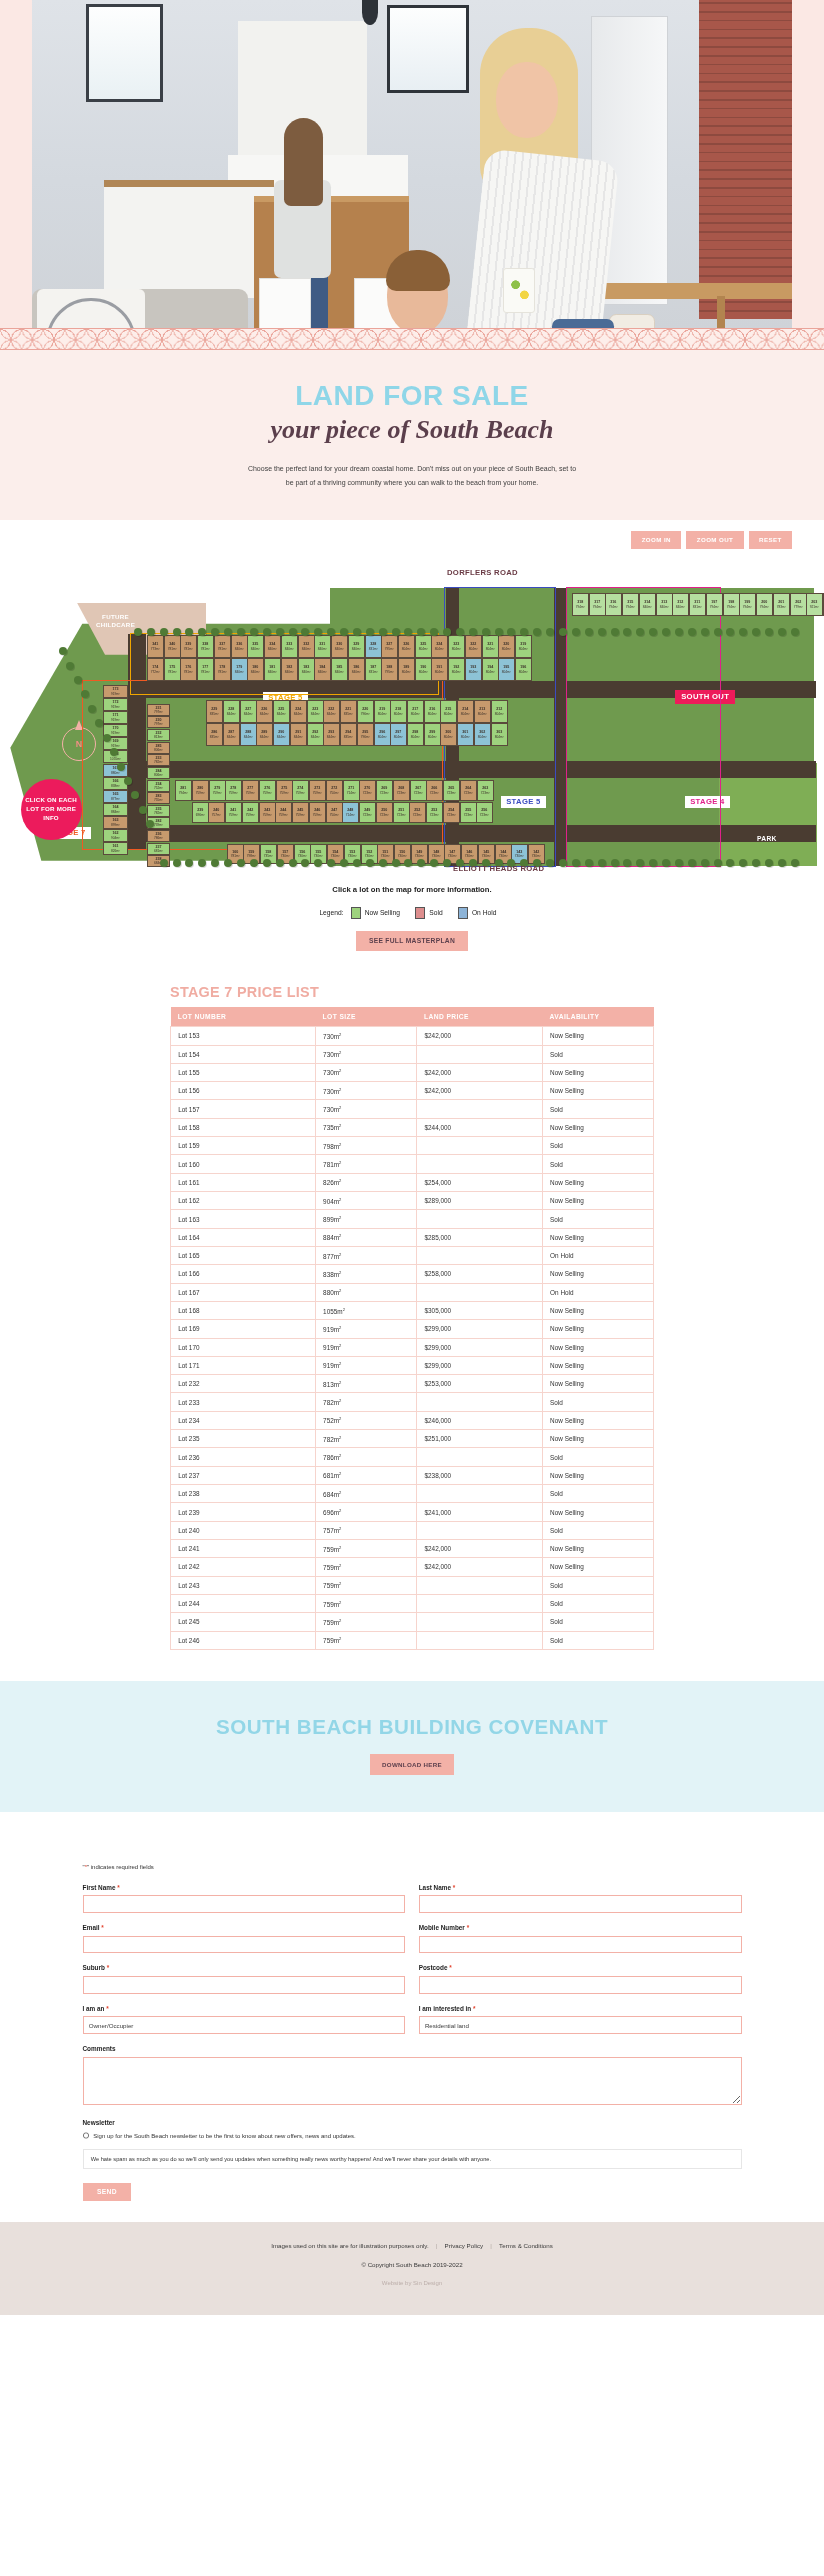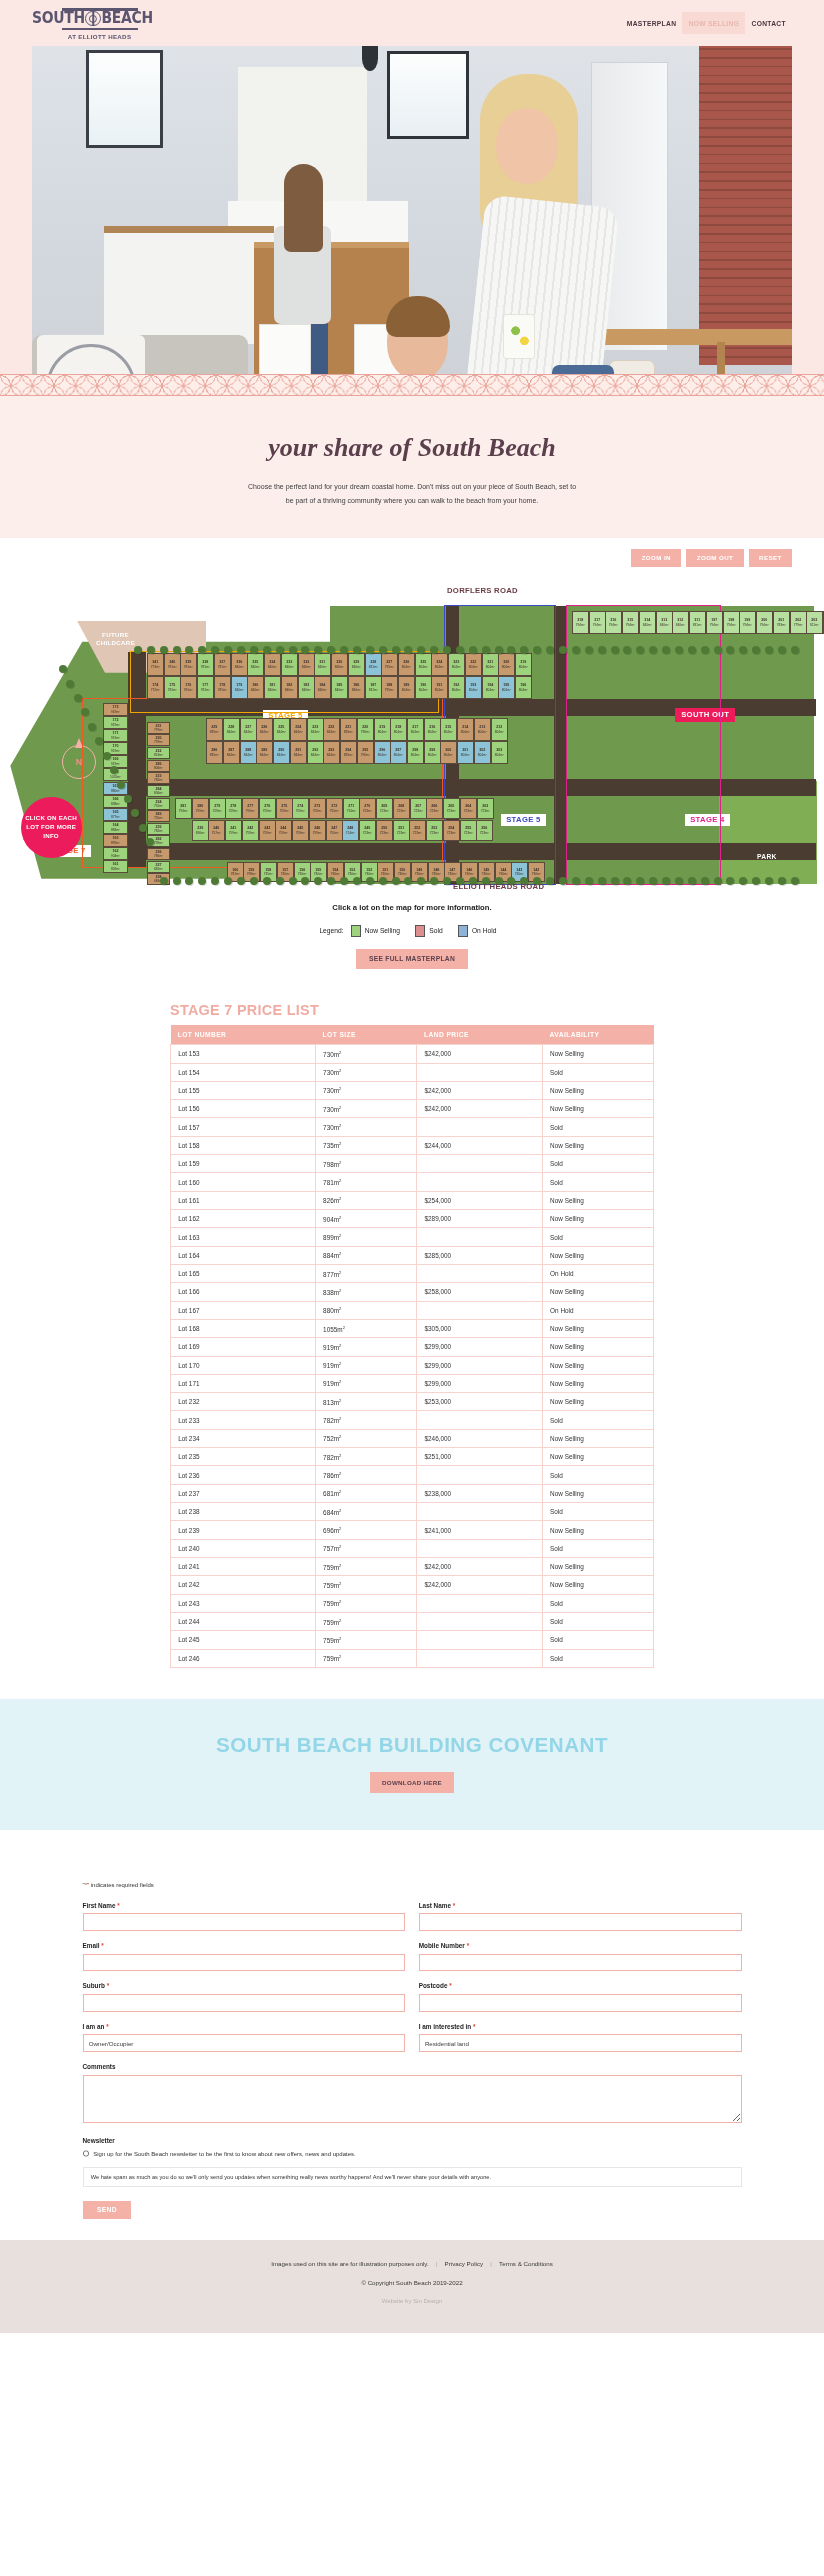--- a/index.html
+++ b/index.html
@@ -308,37 +308,20 @@
   .f-sep { color:#b3a8a3; }
   .f-link { color:#3a3a3a; text-decoration:none; cursor:pointer; }
   .f-row2 { font-size: 6.2px; color:#3a3a3a; margin-top: 11.3px; }
   .f-row3 { font-size: 6px; color:#bcaeaa; margin-top: 12.4px; cursor:pointer; }
 </style>
 </head>
 <body>
 
 <div class="page">
 
-  <div class="header">
-    <div class="logo-block">
-      <div class="logo-bar-top"></div>
-      <div class="logo-main">
-        <span class="logo-word">SOUTH</span>
-        <span class="logo-ring"></span>
-        <span class="logo-word">BEACH</span>
-      </div>
-      <div class="logo-bar-bottom"></div>
-      <div class="logo-sub">AT ELLIOTT HEADS</div>
-    </div>
-    <div class="nav">
-      <a class="nav-item">MASTERPLAN</a>
-      <a class="nav-item active">NOW SELLING</a>
-      <a class="nav-item">CONTACT</a>
-    </div>
-  </div>
 
   <div class="hero-wrap">
     <div class="hero-photo">
       <div class="hp hp-wall"></div>
       <div class="hp hp-splash"></div>
       <div class="hp hp-win1"></div>
       <div class="hp hp-win2"></div>
       <div class="hp hp-brick"></div>
       <div class="hp hp-fridge"></div>
       <div class="hp hp-lamp"></div>
@@ -365,21 +348,22 @@
 
       <div class="hp hp-man-head"></div>
       <div class="hp hp-man-hair"></div>
 
     </div>
   </div>
 
   <div class="pattern-band"></div>
 
   <div class="hero-copy">
-    <div class="hero-script">your share of South Beach</div>
+    <div class="hero-h1">LAND FOR SALE</div>
+    <div class="hero-script">your piece of South Beach</div>
     <div class="hero-para">Choose the perfect land for your dream coastal home. Don't miss out on your piece of South Beach, set to be part of a thriving community where you can walk to the beach from your home.</div>
   </div>
 
   <div class="map-toolbar">
     <button class="map-btn">ZOOM IN</button>
     <button class="map-btn">ZOOM OUT</button>
     <button class="map-btn">RESET</button>
   </div>
 
   <div class="map-section">

